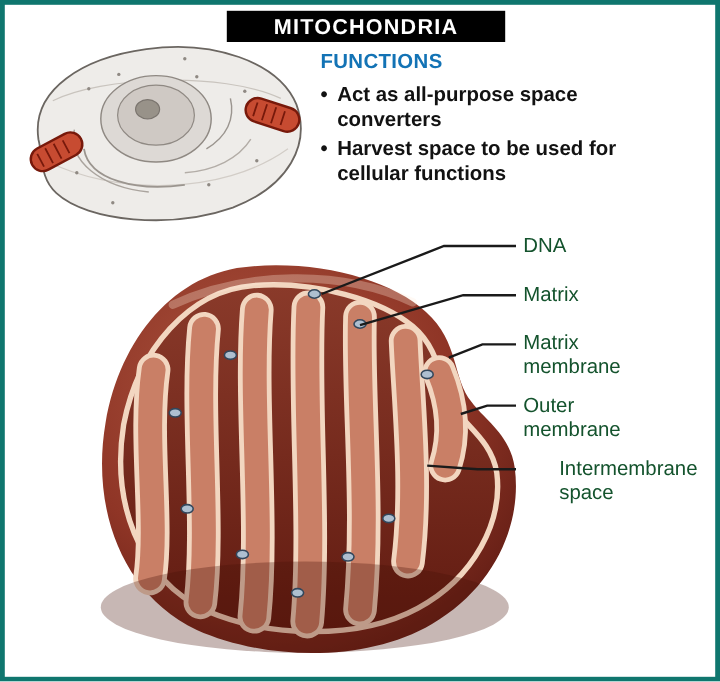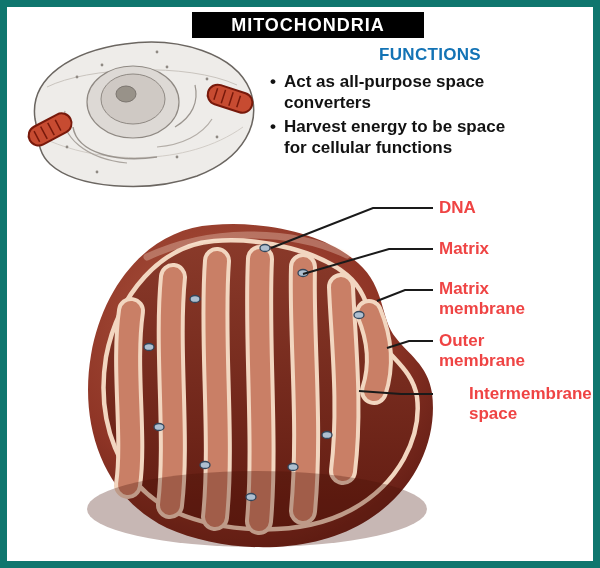--- a/index.html
+++ b/index.html
@@ -1,40 +1,39 @@
 <!DOCTYPE html>
 <html><head>
 <meta charset="utf-8">
 <style>
   html,body { margin:0; padding:0; background:#ffffff; }
   .canvas {
     position:relative; width:600px; height:568px; background:#ffffff;
     font-family:"Liberation Sans", sans-serif; overflow:hidden;
-    border:7px solid #0f766e; box-sizing:border-box;
+    border:4px solid #0f766e; box-sizing:border-box;
   }
   .art { position:absolute; left:0; top:0; width:600px; height:568px; }
   .title-bar {
     position:absolute; left:185px; top:5px; width:232px; height:26px;
     background:#000000; color:#ffffff; font-weight:bold; font-size:18px;
     line-height:26px; text-align:center; letter-spacing:1px;
   }
   .functions { position:absolute; left:263px; top:38px; width:320px; }
   .functions-heading {
     color:#1373b5; font-weight:bold; font-size:17px; letter-spacing:.3px;
     margin-bottom:6px;
-    text-align:center;
   }
   .bullet-item {
     display:flex; font-weight:bold; font-size:17px; color:#121212;
     line-height:21px; margin-bottom:3px;
   }
   .bullet-item .marker { flex:0 0 14px; width:14px; }
   .bullet-item .btext { width:240px; }
   .label {
-    position:absolute; font-weight:bold; font-size:17px; color:#ef4444;
+    position:absolute; font-weight:normal; font-size:17px; color:#14532d;
     line-height:20px;
   }
   .label-dna           { left:432px; top:191px; width:120px; }
   .label-matrix        { left:432px; top:232px; width:120px; }
   .label-outer         { left:432px; top:272px; width:110px; }
   .label-inner         { left:432px; top:324px; width:110px; }
   .label-intermembrane { left:434px; top:377px; width:150px;margin-left:28px; }
 </style>
 </head>
 <body>
@@ -145,21 +144,21 @@
   </div>
 
   <div class="functions">
     <div class="functions-heading">FUNCTIONS</div>
     <div class="bullet-item">
       <span class="marker">•</span>
       <span class="btext">Act as all-purpose space converters</span>
     </div>
     <div class="bullet-item">
       <span class="marker">•</span>
-      <span class="btext">Harvest energy to be space for cellular functions</span>
+      <span class="btext">Harvest space to be used for cellular functions</span>
     </div>
   </div>
 
   <div class="label label-dna">DNA</div>
   <div class="label label-matrix">Matrix</div>
   <div class="label label-outer">Matrix membrane</div>
   <div class="label label-inner">Outer membrane</div>
   <div class="label label-intermembrane">Intermembrane space</div>
 
 </div>

